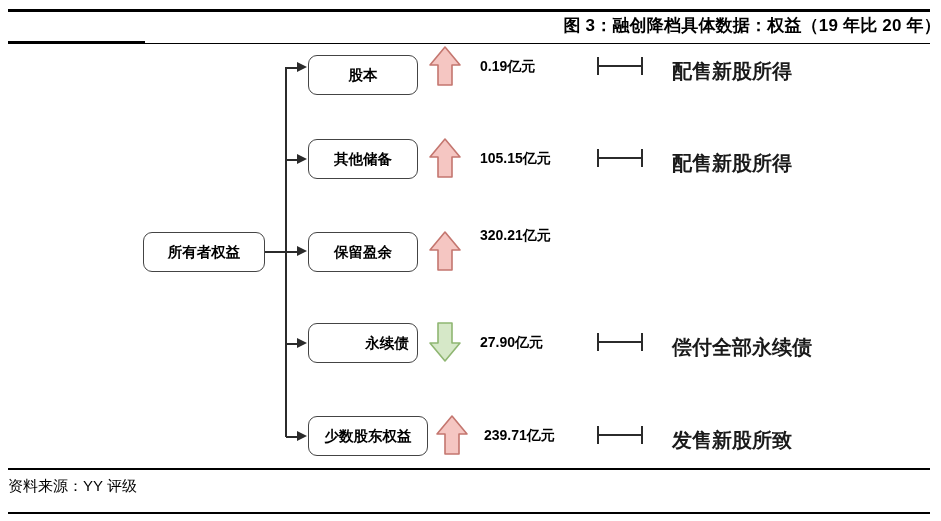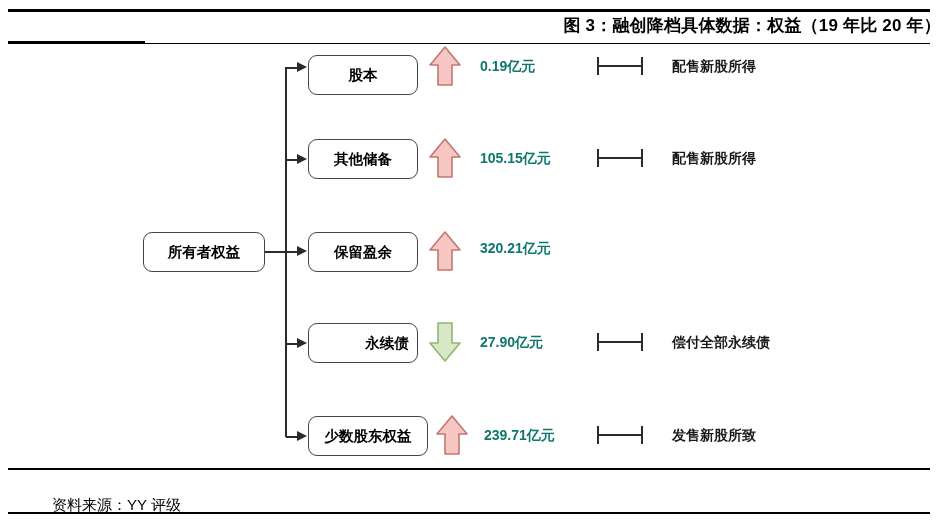--- a/index.html
+++ b/index.html
@@ -41,24 +41,23 @@
   .chart-title {
     position: absolute; left: 0; top: 14px;
     width: 941px; text-align: right;
     font-size: 17px; font-weight: bold;
     letter-spacing: 0.2px;
     white-space: nowrap;
   }
 
   
   .source-note {
-    position: absolute; left: 8px; top: 496px;
+    position: absolute; left: 8px; top: 477px;
     font-size: 15px; font-weight: normal;
     white-space: nowrap;
-    margin-left: 44px;
   }
 
   
   .diagram {
     position: absolute; left: 0; top: 46px;
     width: 941px; height: 420px;
   }
 
   
   .node {
@@ -107,21 +106,21 @@
     position: absolute;
     width: 34px; height: 42px;
   }
   .val-arrow svg { display: block; }
 
   
   .val-text {
     position: absolute;
     font-size: 14px; font-weight: bold;
     white-space: nowrap;
-    color: #0f766e;
+    color: #000000;
   }
 
   
   .bracket {
     position: absolute;
     width: 46px; height: 18px;
   }
   .bracket .bar {
     position: absolute; left: 0; top: 8px;
     width: 46px; height: 1.8px; background: #2b2b2b;
@@ -131,21 +130,21 @@
     width: 1.8px; height: 18px; background: #2b2b2b;
   }
   .bracket .cap-r {
     position: absolute; right: 0; top: 0;
     width: 1.8px; height: 18px; background: #2b2b2b;
   }
 
   
   .note-text {
     position: absolute;
-    font-size: 14px; font-weight: bold;
+    font-size: 20px; font-weight: bold;
     white-space: nowrap;
     color: #1a1a1a;
   }
 </style>
 </head>
 <body>
 
 <div class="rule-top"></div>
 <div class="rule-under-title"></div>
 <div class="rule-under-title-thick"></div>
@@ -202,21 +201,21 @@
   <div class="conn conn-branch" style="top:205px;"></div>
   <div class="arrow-head" style="left:297px; top:200px;"></div>
   <div class="node node-child" style="top:186px;">
     <span>保留盈余</span>
   </div>
   <div class="val-arrow" style="left:428px; top:184px;">
     <svg width="34" height="42" viewBox="0 0 34 42">
       <polygon points="17,2 32,20 24,20 24,40 10,40 10,20 2,20" fill="#f5c6c2" stroke="#c4766f" stroke-width="1.6" stroke-linejoin="round"></polygon>
     </svg>
   </div>
-  <div class="val-text" style="left:480px; top:194px;text-align:center;">320.21亿元</div>
+  <div class="val-text" style="left:480px; top:181px;text-align:center;">320.21亿元</div>
 
   <div class="conn conn-branch" style="top:297px;"></div>
   <div class="arrow-head" style="left:297px; top:292px;"></div>
   <div class="node node-child" style="top:277px;padding-left:48px;">
     <span>永续债</span>
   </div>
   <div class="val-arrow" style="left:428px; top:275px;">
     <svg width="34" height="42" viewBox="0 0 34 42">
       <polygon points="17,40 32,22 24,22 24,2 10,2 10,22 2,22" fill="#d6e8c8" stroke="#8fb672" stroke-width="1.6" stroke-linejoin="round"></polygon>
     </svg>

